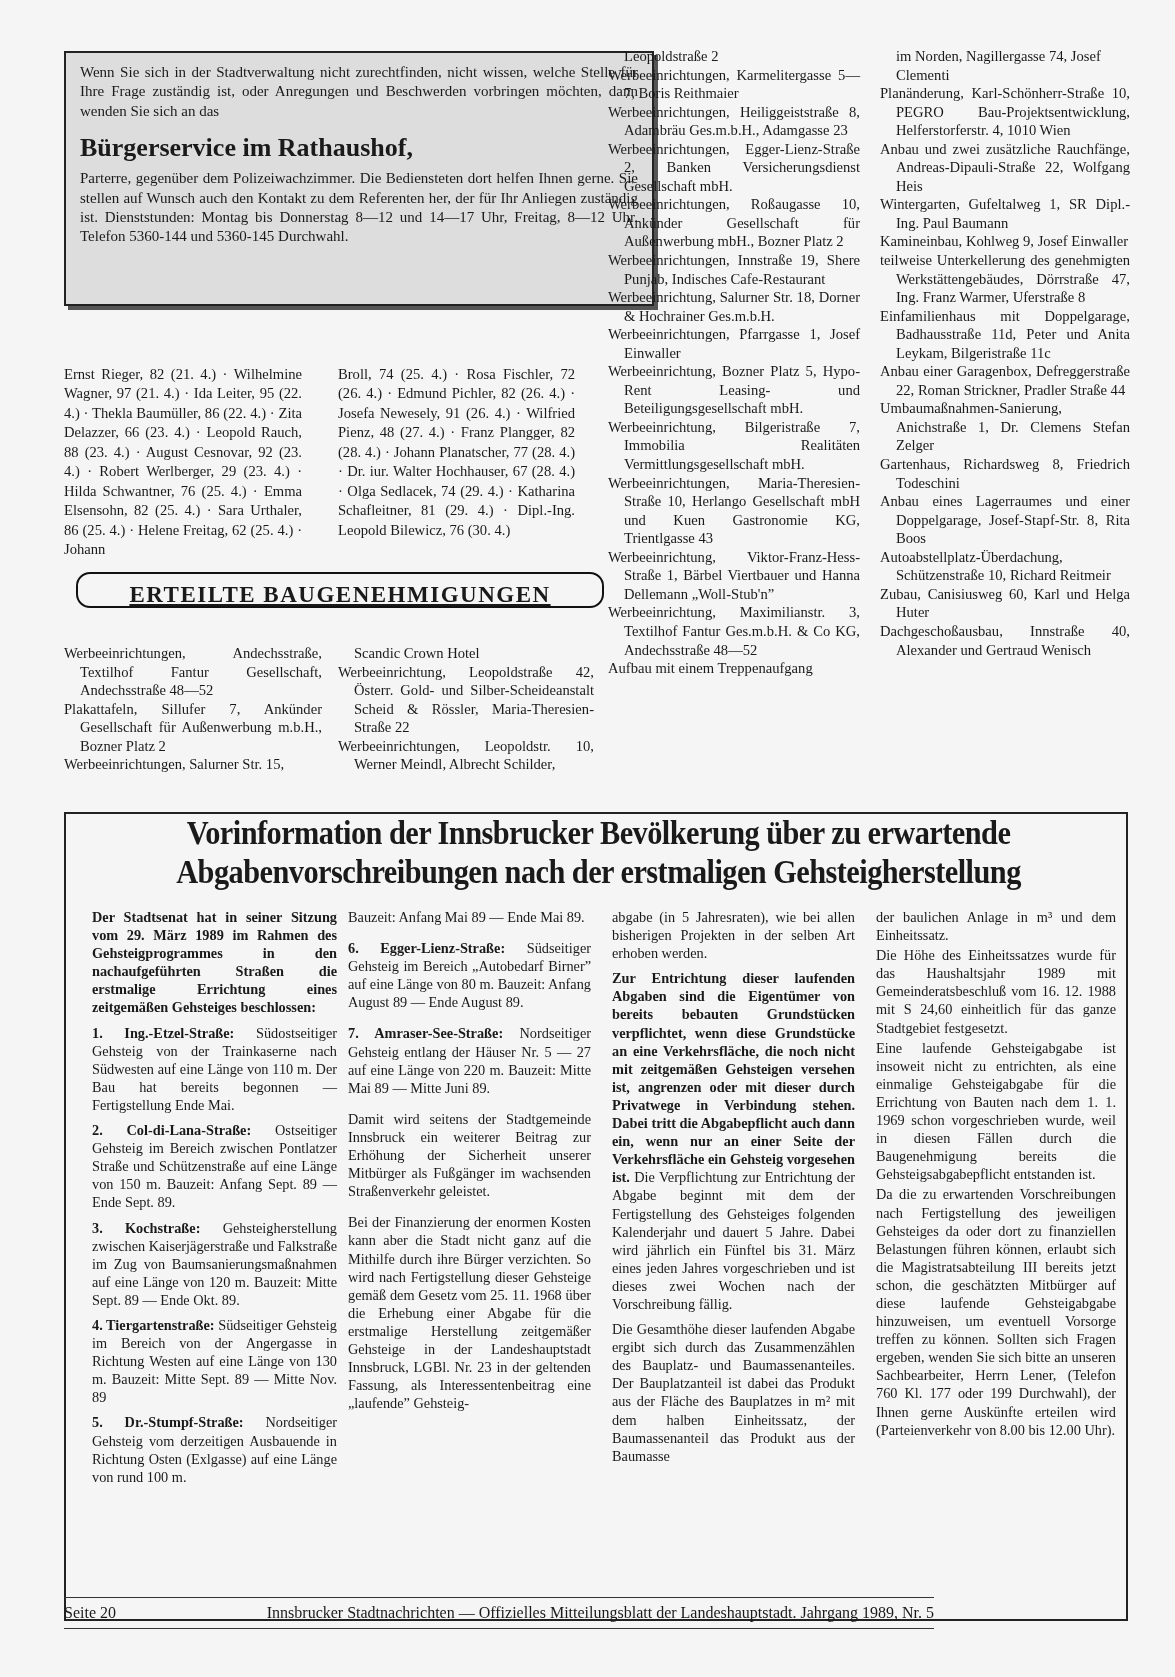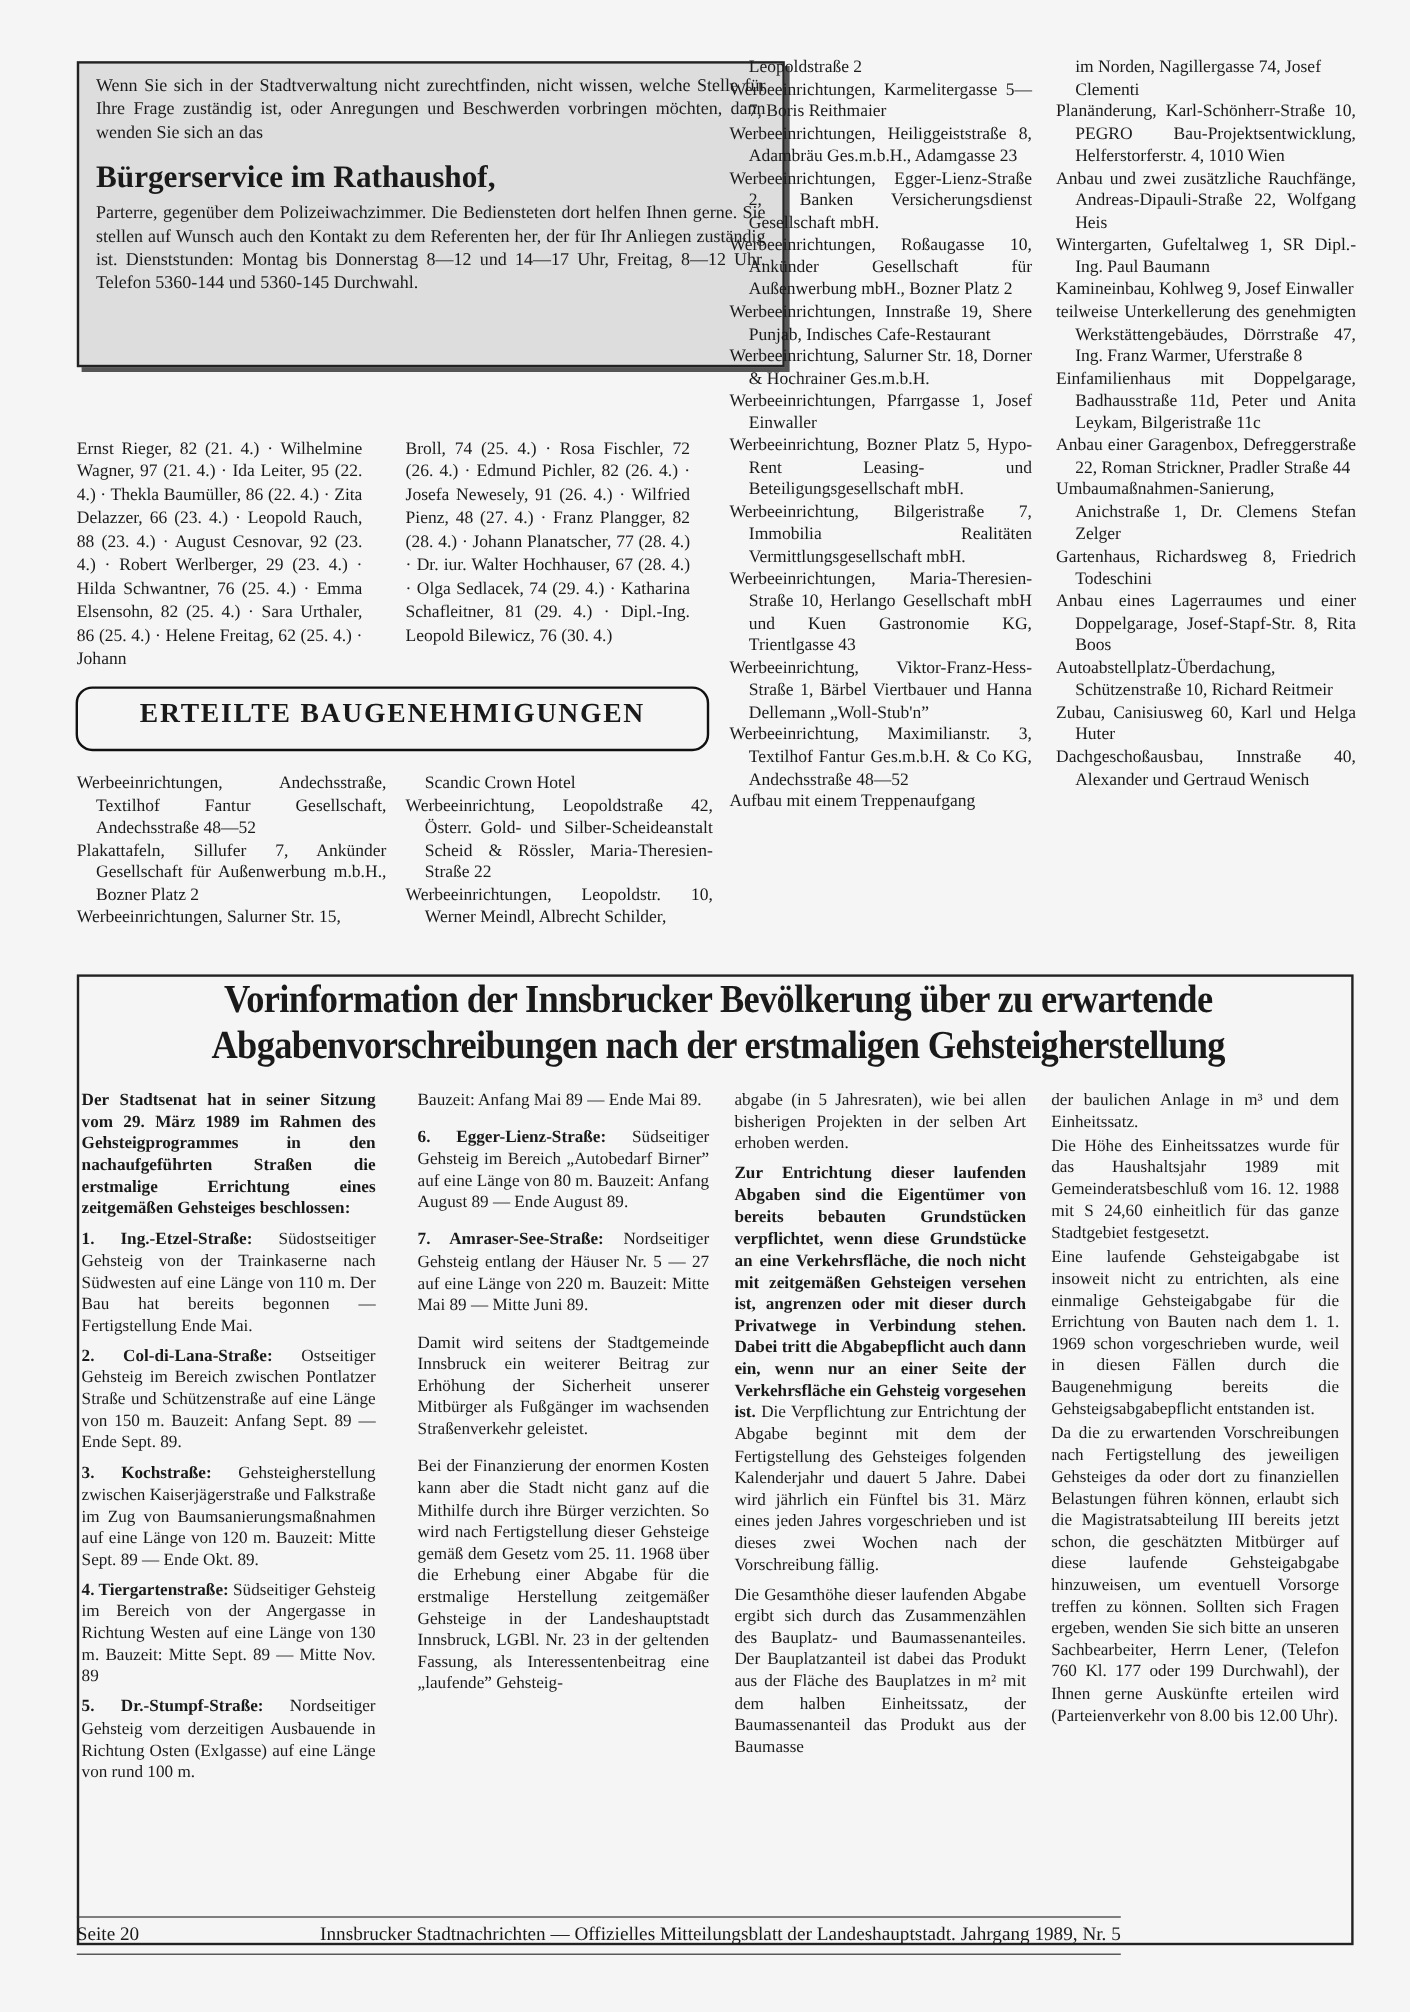--- a/index.html
+++ b/index.html
@@ -15,23 +15,23 @@
     left: 64px; top: 51px; width: 590px; height: 255px; background: #dcdddc;
     border: 2px solid #222; box-shadow: 4px 4px 0 #555; box-sizing: border-box;
     padding: 10px 14px 0 14px;
   }
   #info-box .p { font-size: 15px; line-height: 19.4px; }
   #info-title { font-weight: bold; font-size: 26px; text-align: left; margin: 12px 0 6px; line-height: 30px; }
   
   .obit { font-size: 14.6px; line-height: 19.5px; }
   
   #bau-header {
-    left: 63px; top: 572px; width: 528px; height: 54px; box-sizing: border-box;
+    left: 76px; top: 572px; width: 528px; height: 36px; box-sizing: border-box;
     border: 2px solid #111; border-radius: 14px; text-align: center;
-    font-weight: bold; font-size: 23px; letter-spacing: 1.5px; line-height: 42px;
+    font-weight: bold; font-size: 23px; letter-spacing: 1.5px; line-height: 42px; text-decoration: underline;
   }
   .col { font-size: 14.6px; line-height: 18.55px; }
   .col p { margin: 0; padding-left: 16px; text-indent: -16px; text-align: justify; }
   
   #article-box {
     left: 64px; top: 812px; width: 1064px; height: 809px; border: 2px solid #222; box-sizing: border-box;
   }
   #article-title {
     left: 76px; top: 814px; width: 1045px; text-align: center; font-weight: bold;
     font-size: 33px; line-height: 39px; letter-spacing: -0.6px; transform: scaleX(0.92); transform-origin: center top;
@@ -107,21 +107,21 @@
   <p>Zubau, Canisiusweg 60, Karl und Helga Huter</p>
   <p>Dachgeschoßausbau, Innstraße 40, Alexander und Gertraud Wenisch</p>
 </div>
 
 <div id="article-box" class="abs"></div>
 <div id="article-title" class="abs">
   <div>Vorinformation der Innsbrucker Bevölkerung über zu erwartende</div>
   <div>Abgabenvorschreibungen nach der erstmaligen Gehsteigherstellung</div>
 </div>
 
-<div class="abs acol" style="left:68px; top:908px; width:245px;">
+<div class="abs acol" style="left:92px; top:908px; width:245px;">
   <p class="bold-block">Der Stadtsenat hat in seiner Sitzung vom 29. März 1989 im Rahmen des Gehsteigprogrammes in den nachaufgeführten Straßen die erstmalige Errichtung eines zeitgemäßen Gehsteiges beschlossen:</p>
   <p><b>1. Ing.-Etzel-Straße:</b><span> Südostseitiger Gehsteig von der Trainkaserne nach Südwesten auf eine Länge von 110 m. Der Bau hat bereits begonnen — Fertigstellung Ende Mai.</span></p>
   <p><b>2. Col-di-Lana-Straße:</b><span> Ostseitiger Gehsteig im Bereich zwischen Pontlatzer Straße und Schützenstraße auf eine Länge von 150 m. Bauzeit: Anfang Sept. 89 — Ende Sept. 89.</span></p>
   <p><b>3. Kochstraße:</b><span> Gehsteigherstellung zwischen Kaiserjägerstraße und Falkstraße im Zug von Baumsanierungsmaßnahmen auf eine Länge von 120 m. Bauzeit: Mitte Sept. 89 — Ende Okt. 89.</span></p>
   <p><b>4. Tiergartenstraße:</b><span> Südseitiger Gehsteig im Bereich von der Angergasse in Richtung Westen auf eine Länge von 130 m. Bauzeit: Mitte Sept. 89 — Mitte Nov. 89</span></p>
   <p><b>5. Dr.-Stumpf-Straße:</b><span> Nordseitiger Gehsteig vom derzeitigen Ausbauende in Richtung Osten (Exlgasse) auf eine Länge von rund 100 m.</span></p>
 </div>
 
 <div class="abs acol" style="left:348px; top:908px; width:243px;">
   <p style="margin-bottom:13px;">Bauzeit: Anfang Mai 89 — Ende Mai 89.</p>

